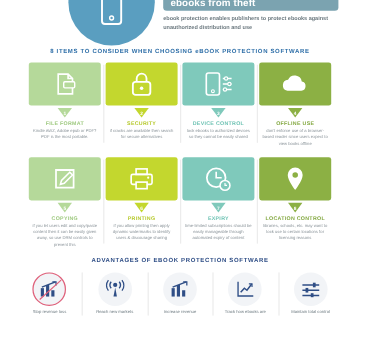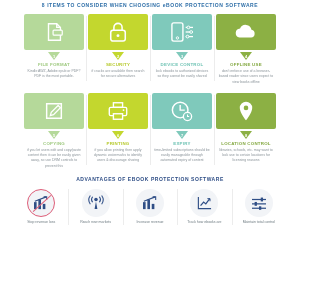--- a/index.html
+++ b/index.html
@@ -106,20 +106,34 @@
   .adv-label {
     text-align: center; font-size: 3.5px; line-height: 1.45;
     color: #6d7a80; margin-top: 3px;
   }
 </style>
 </head>
 <body>
 
 <div id="page">
 
+  <div class="header">
+    <div class="hero-circle">
+      <svg width="26" height="40" viewBox="0 0 26 40">
+        <rect x="5" y="2" width="16" height="36" rx="2.5" fill="none" stroke="#fff" stroke-width="1.6"></rect>
+        <rect x="9.5" y="11" width="7" height="6" rx="1" fill="none" stroke="#fff" stroke-width="1.3"></rect>
+        <path d="M11 11 v-2 a2 2 0 0 1 4 0 v2" fill="none" stroke="#fff" stroke-width="1.3"></path>
+        <circle cx="13" cy="33" r="1.6" fill="none" stroke="#fff" stroke-width="1.2"></circle>
+      </svg>
+    </div>
+    <div class="title-banner">
+      <span>ebooks from theft</span>
+    </div>
+    <div class="subtitle">ebook protection enables publishers to protect ebooks against unauthorized distribution and use</div>
+  </div>
 
   <div class="section-heading">8 ITEMS TO CONSIDER WHEN CHOOSING eBOOK PROTECTION SOFTWARE</div>
 
   <div class="grid">
 
     <div class="cell">
       <div class="tile" style="background:#b5d99a">
         <svg width="22" height="22" viewBox="0 0 24 24">
           <path d="M6 3 h9 l4 4 v14 h-13 z" fill="none" stroke="#fff" stroke-width="1.5"></path>
           <path d="M15 3 v4 h4" fill="none" stroke="#fff" stroke-width="1.5"></path>

